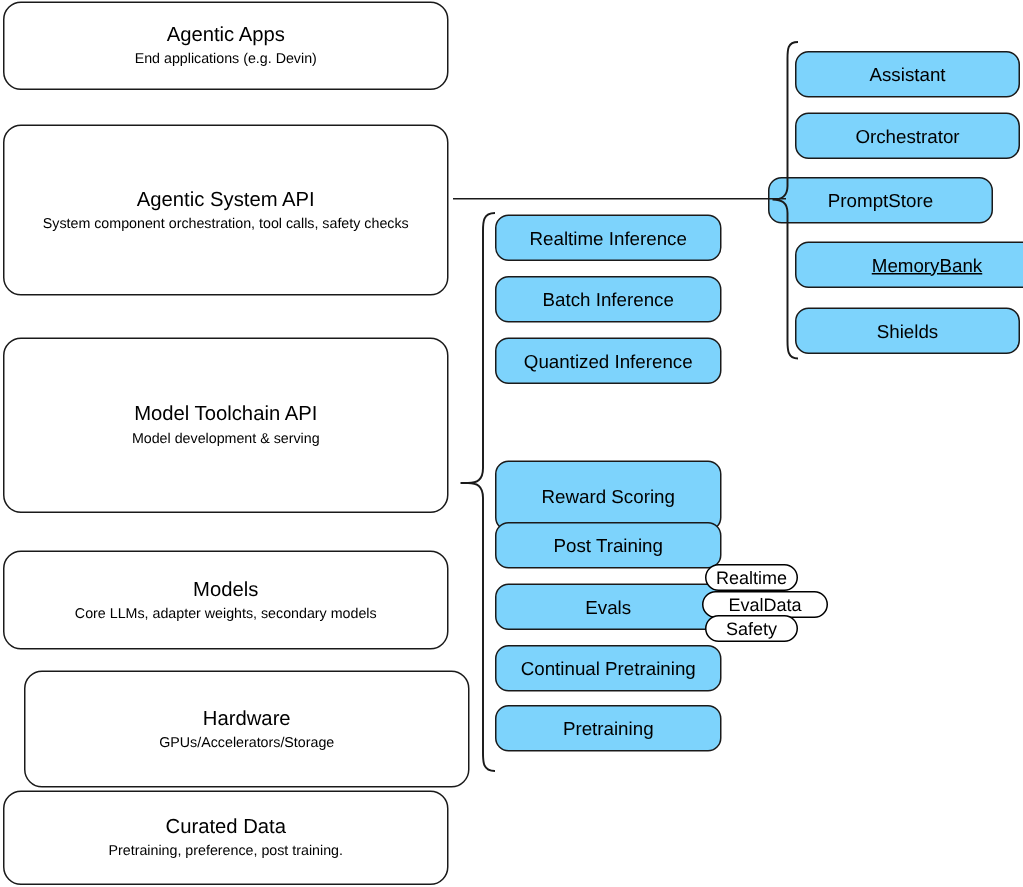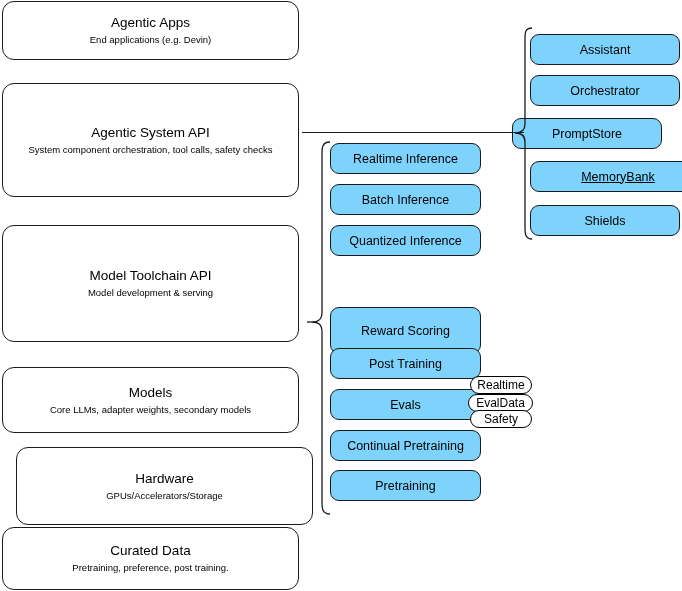--- a/index.html
+++ b/index.html
@@ -143,21 +143,21 @@
   <div class="pill-box" style="left:330px; top:430px; width:151px; height:31px;">
     <span>Continual Pretraining</span>
   </div>
   <div class="pill-box" style="left:330px; top:470px; width:151px; height:31px;">
     <span>Pretraining</span>
   </div>
 
   <div class="tag-pill" style="left:470px; top:376px; width:62px; height:18px;">
     <span>Realtime</span>
   </div>
-  <div class="tag-pill" style="left:468px; top:394px; width:65px; height:18px;">
+  <div class="tag-pill" style="left:468px; top:394px; width:84px; height:18px;">
     <span>EvalData</span>
   </div>
   <div class="tag-pill" style="left:470px; top:410px; width:62px; height:18px;">
     <span>Safety</span>
   </div>
 
   <svg class="brace" style="left:512px; top:26px;" width="22" height="216" viewBox="0 0 22 216">
     <path d="M20 2 C13 2 13 7 13 13 L13 98 C13 105 9 107 3 107 C9 107 13 109 13 116 L13 201 C13 207 13 213 20 213" fill="none" stroke="#1a1a1a" stroke-width="1.3"></path>
   </svg>
 

